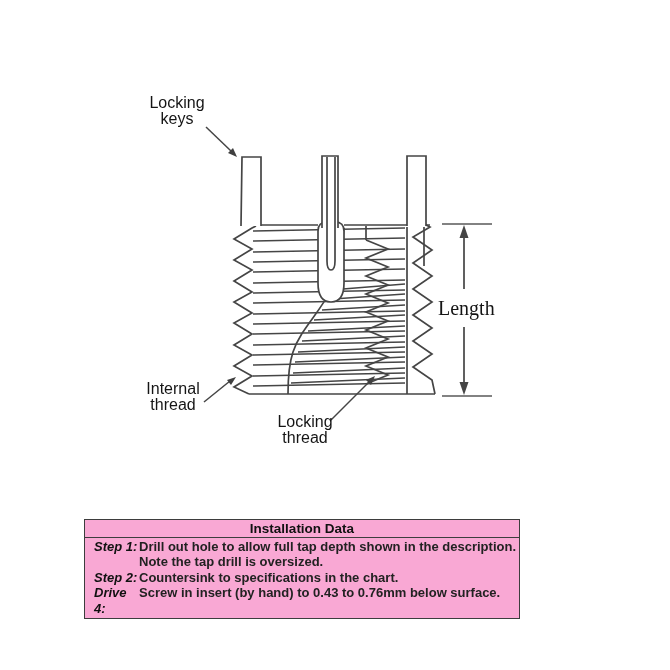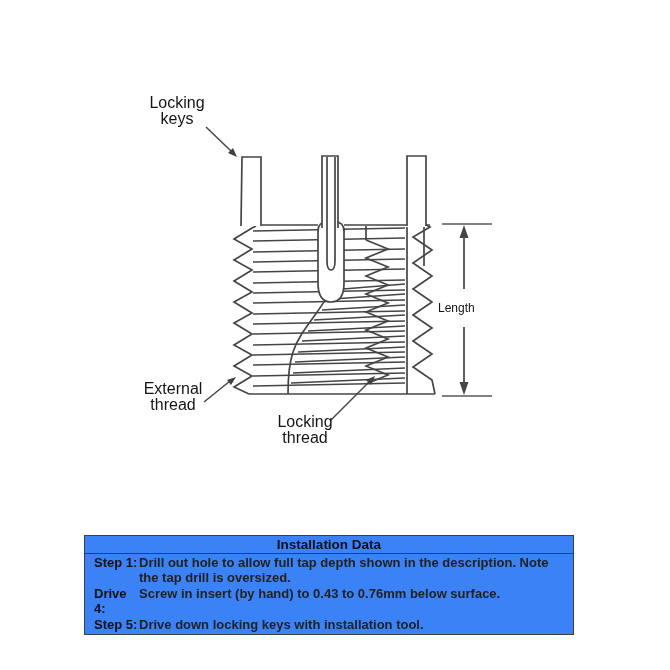--- a/index.html
+++ b/index.html
@@ -7,32 +7,32 @@
     width:670px;height:670px;background:#ffffff;position:relative;overflow:hidden;
     font-family:"Liberation Sans", sans-serif;color:#1c1c1c;
   }
   .stage{position:absolute;inset:0;}
   svg{position:absolute;left:0;top:0;}
   .lbl{
     position:absolute;text-align:center;font-size:16px;line-height:16px;
     color:#151515;letter-spacing:0;
   }
   .lbl span{display:block;}
-  .lbl-length{position:absolute;font-size:12px;line-height:16px;color:#151515;}
+  .lbl-length{position:absolute;font-size:20px;line-height:16px;color:#151515;font-family:Liberation Serif, serif;}
   .itable{
-    position:absolute;left:84px;top:535px;width:490px;box-sizing:border-box;
-    border:1.6px solid #3d3d3d;background:#3b82f6;font-size:13px;color:#222;
+    position:absolute;left:84px;top:519px;width:436px;box-sizing:border-box;
+    border:1.6px solid #3d3d3d;background:#f9a8d4;font-size:13px;color:#222;
   }
   .ithead{
     font-weight:bold;text-align:center;font-size:13.5px;line-height:17px;
     border-bottom:1.6px solid #3d3d3d;color:#111;
   }
   .itbody{padding:1px 3px 2px 9px;}
   .irow{display:flex;line-height:15.4px;}
-  .istep{font-weight:bold;flex:0 0 45px;width:45px;color:#111;}
+  .istep{font-weight:bold;flex:0 0 45px;width:45px;color:#111;font-style:italic;}
   .itext{flex:1;font-weight:bold;}
 </style>
 </head>
 <body>
 
 <div class="stage">
 
   <svg width="670" height="520" viewBox="0 0 670 520">
     <g stroke="#454545" stroke-width="1.7" fill="none" stroke-linecap="butt" stroke-linejoin="miter">
 
@@ -94,42 +94,42 @@
       </g>
     </g>
   </svg>
 
   <div class="lbl" style="left:140px;top:95px;width:74px">
     <span>Locking</span>
     <span>keys</span>
   </div>
 
   <div class="lbl" style="left:136px;top:381px;width:74px">
-    <span>External</span>
+    <span>Internal</span>
     <span>thread</span>
   </div>
 
   <div class="lbl" style="left:268px;top:414px;width:74px">
     <span>Locking</span>
     <span>thread</span>
   </div>
 
   <div class="lbl-length" style="left:438px;top:300px">Length</div>
 
   <div class="itable">
     <div class="ithead">Installation Data</div>
     <div class="itbody">
       <div class="irow">
         <span class="istep">Step 1:</span>
         <span class="itext">Drill out hole to allow full tap depth shown in the description. Note the tap drill is oversized.</span>
       </div>
       <div class="irow">
+        <span class="istep">Step 2:</span>
+        <span class="itext">Countersink to specifications in the chart.</span>
+      </div>
+      <div class="irow">
         <span class="istep">Drive 4:</span>
         <span class="itext">Screw in insert (by hand) to 0.43 to 0.76mm below surface.</span>
-      </div>
-      <div class="irow">
-        <span class="istep">Step 5:</span>
-        <span class="itext">Drive down locking keys with installation tool.</span>
       </div>
     </div>
   </div>
 
 </div>
 
 </body></html>

